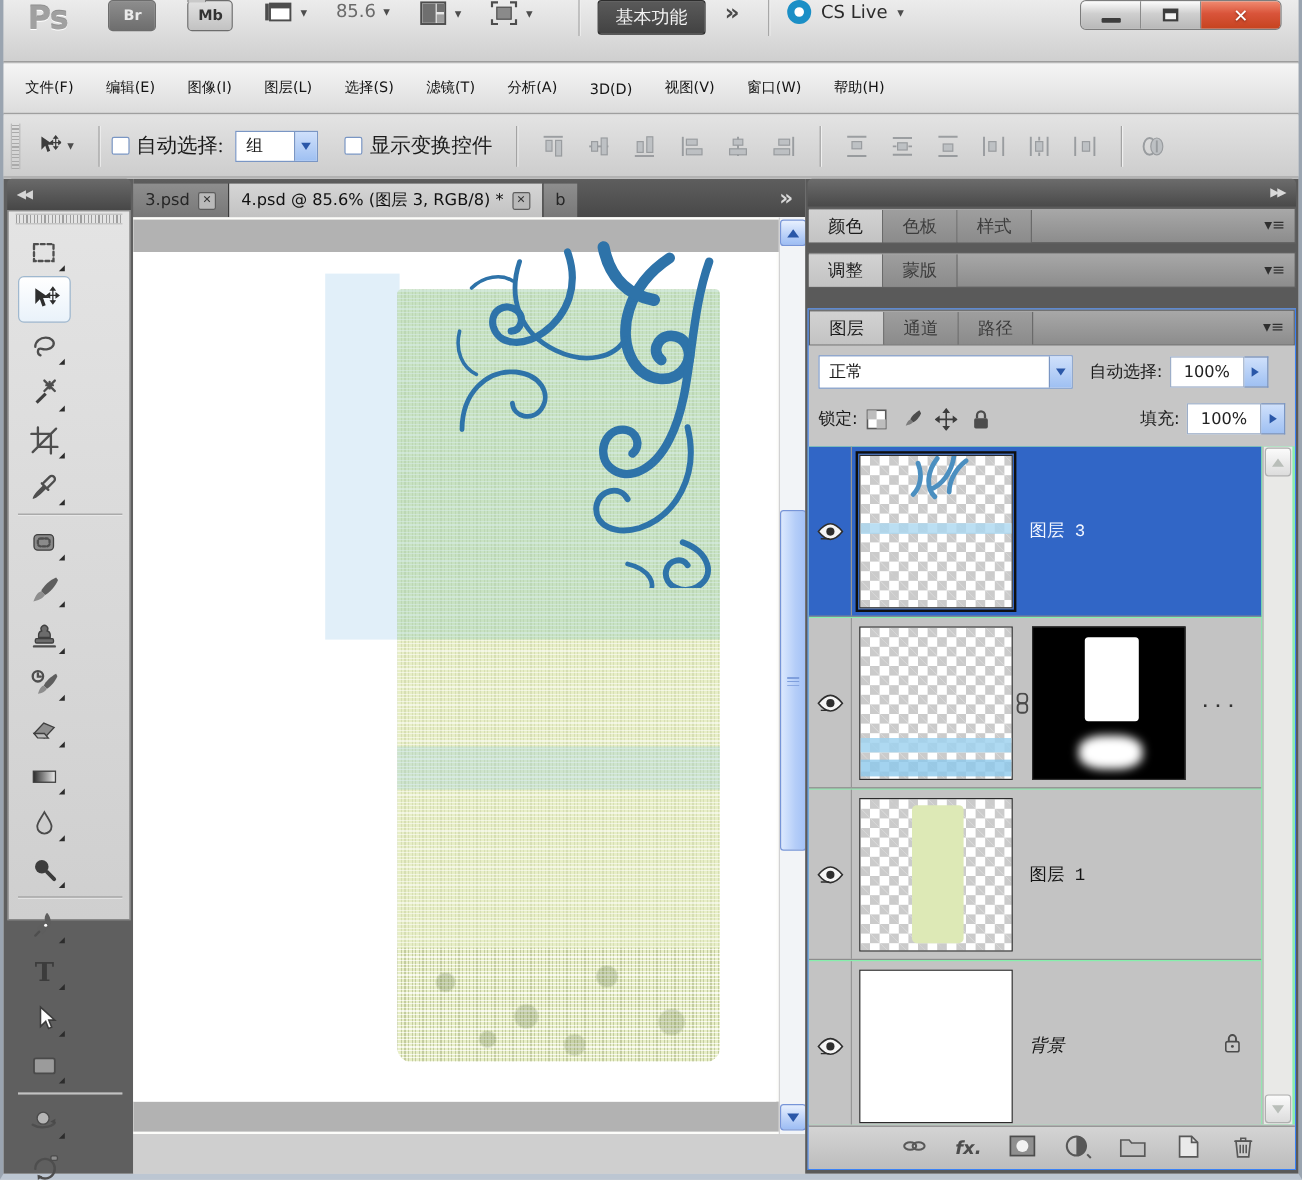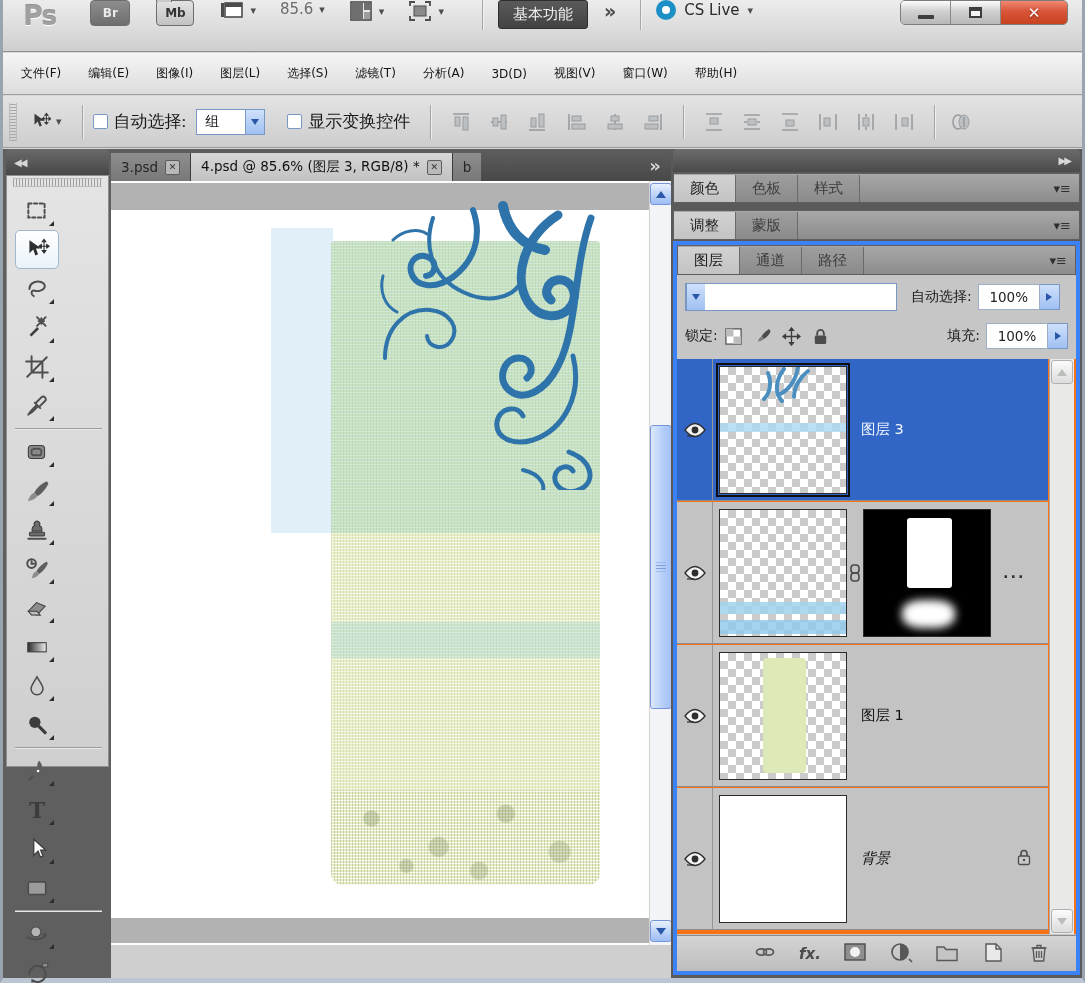--- a/index.html
+++ b/index.html
@@ -153,35 +153,35 @@
   .panel-collapse { position:absolute; left:2px; right:2px; top:0; height:23px; background:linear-gradient(#6c6c6c,#4a4a4a);
                     border-radius:4px 4px 0 0; color:#d9d9d9; font-size:10px; display:flex; align-items:center;
                     justify-content:flex-end; padding-right:10px; letter-spacing:-2px; }
   .panel-group { position:absolute; left:2px; right:2px; }
   .ptab-row { height:30px; background:linear-gradient(#a8a8a8,#8c8c8c); border:1px solid #5f5f5f; display:flex; align-items:flex-end; position:relative; }
   .ptab { height:27px; padding:0 16px; display:flex; align-items:center; font-size:14.5px; color:#3d3d3d;
           background:linear-gradient(#9e9e9e,#8b8b8b); border-right:1px solid #6a6a6a; }
   .ptab.active { background:linear-gradient(#d2d2d2,#c3c3c3); color:#1c1c1c; border-right:1px solid #6a6a6a; }
   .pmenu { position:absolute; right:8px; top:7px; color:#2f2f2f; font-size:13px; }
 
-  .layers-group { top:92px; bottom:3px; background:#c3c3c3; border:4px solid #3b82f6; }
+  .layers-group { top:108px; bottom:3px; background:#c3c3c3; border:1px solid #3b82f6; }
   .layers-body { position:absolute; left:0; right:0; top:30px; bottom:0; background:#c6c6c6; }
   .blend-row { position:absolute; left:0; right:0; top:4px; height:36px; display:flex; align-items:center; padding:0 8px; }
   .blend-select { display:flex; height:28px; flex:0 0 212px; border:1px solid #7a96c4; background:#fff; }
   .blend-select .val { flex:1; display:flex; align-items:center; padding-left:8px; font-size:14px; }
   .small-label { font-size:14px; margin:0 6px 0 14px; white-space:nowrap; }
   .num-field { width:62px; height:26px; background:#fff; border:1px solid #9daec8; display:flex; align-items:center;
                justify-content:center; font-size:13.5px; color:#222; }
   .spin-btn { width:20px; height:26px; background:linear-gradient(#cfe0fb,#9fc0f2); border:1px solid #7a96c4;
               border-left:none; display:flex; align-items:center; justify-content:center; }
   .lock-row { position:absolute; left:0; right:0; top:44px; height:34px; display:flex; align-items:center; padding:0 8px; }
   .lock-icons { display:flex; gap:10px; align-items:center; margin-right:auto; }
   .lock-icons svg { width:19px; height:19px; }
 
-  .layers-list { position:absolute; left:0; right:0; top:84px; bottom:37px; background:#f97316; overflow:hidden; }
+  .layers-list { position:absolute; left:0; right:0; top:84px; bottom:37px; background:#86efac; overflow:hidden;font-family:Liberation Mono, monospace; }
   .layer-row { position:absolute; left:0; right:28px; height:142px; background:#c3c3c3; border-bottom:1px solid #8d8d8d;
                display:flex; align-items:center; }
   .layer-row.selected { background:#3166c6; }
   .eye-cell { width:36px; align-self:stretch; border-right:1px solid #969696; display:flex; align-items:center; justify-content:center; }
   .eye-cell svg { width:24px; height:18px; }
   .thumb { width:128px; height:128px; margin-left:6px; border:1px solid #2b2b2b; position:relative; background-color:#fff;
            background-image:linear-gradient(45deg,#cbcbcb 25%,transparent 25%,transparent 75%,#cbcbcb 75%),
                             linear-gradient(45deg,#cbcbcb 25%,transparent 25%,transparent 75%,#cbcbcb 75%);
            background-size:16px 16px; background-position:0 0,8px 8px; overflow:hidden; flex:0 0 auto; }
   .thumb.sel-border { outline:2px solid #0f0f0f; outline-offset:1px; }
@@ -601,20 +601,21 @@
         <div class="ptab-row">
           <span class="ptab active">图层</span>
           <span class="ptab">通道</span>
           <span class="ptab">路径</span>
           <span class="pmenu">▾≡</span>
         </div>
         <div class="layers-body">
 
           <div class="blend-row">
             <div class="blend-select">
+              <span class="val">正常</span>
               <span class="xp-drop">
                   <span class="tri-down"></span>
                 </span>
             </div>
             <span class="small-label">自动选择:</span>
             <span class="num-field">100%</span>
             <span class="spin-btn">
                 <span class="tri-right"></span>
               </span>
           </div>

